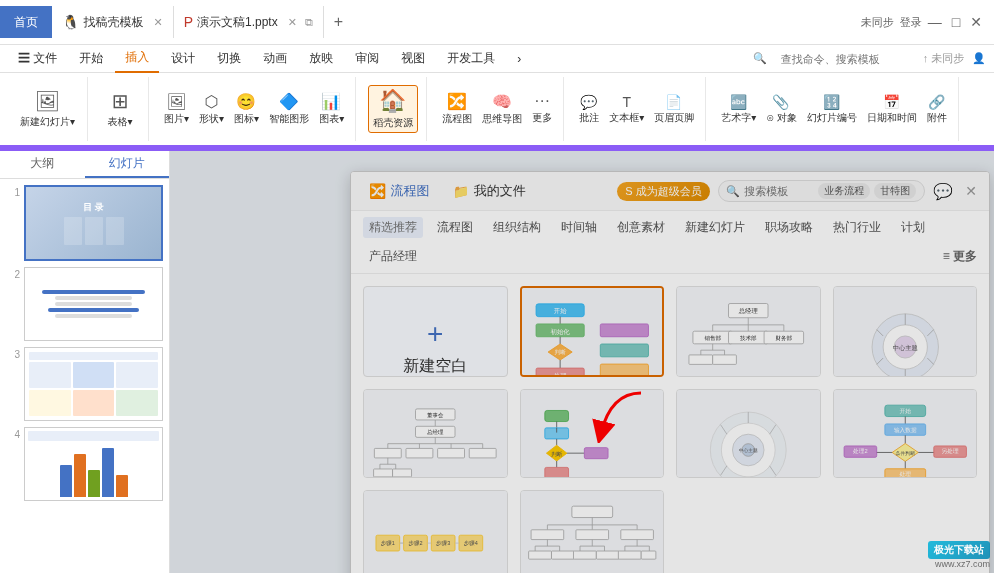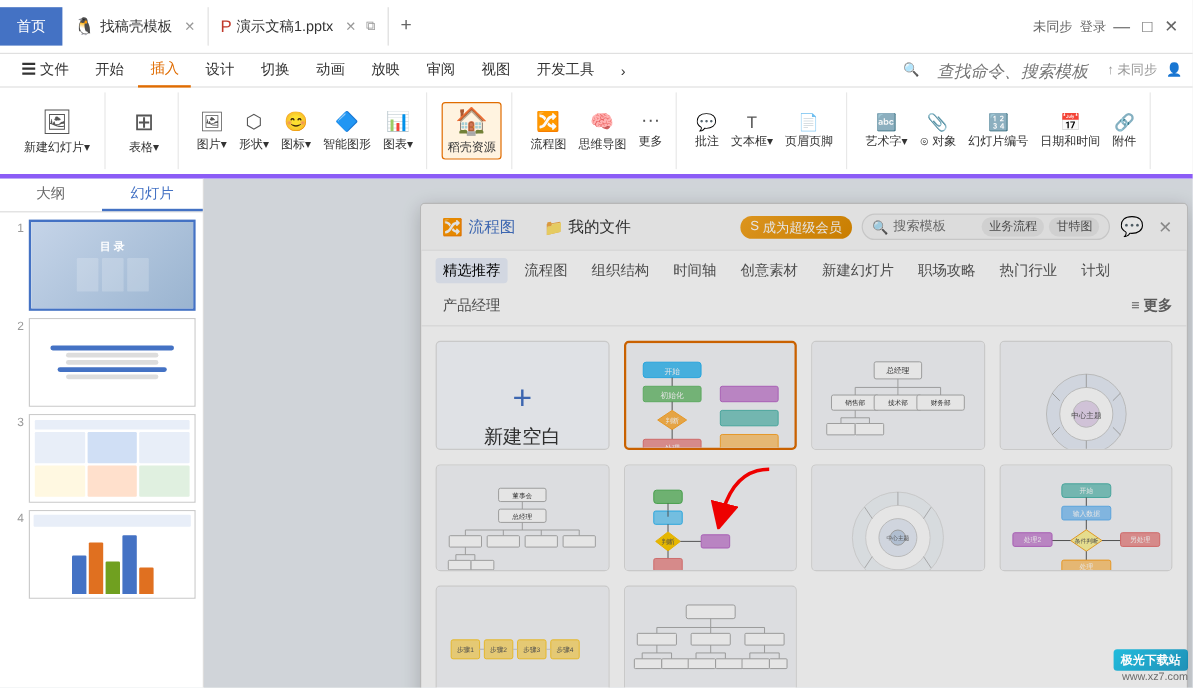--- a/index.html
+++ b/index.html
@@ -59,21 +59,21 @@
       gap: 6px;
       padding-right: 8px;
       font-size: 11px;
       color: #666;
     }
     .minimize-icon { color: #666; cursor: pointer; font-size: 14px; margin-right: 4px; }
 
     
     .ribbon {
       background: #fff;
-      border-bottom: 4px solid #8b5cf6;
+      border-bottom: 6px solid #8b5cf6;
     }
     .ribbon-tabs {
       display: flex;
       align-items: center;
       height: 28px;
       padding-left: 8px;
       gap: 2px;
       border-bottom: 1px solid #e0e0e0;
     }
     .ribbon-tab {
@@ -364,21 +364,21 @@
     }
     .cat-tab {
       font-size: 12px;
       color: #555;
       cursor: pointer;
       padding: 2px 6px;
       border-radius: 3px;
       white-space: nowrap;
     }
     .cat-tab.active {
-      color: #000000;
+      color: #737373;
       background: #eaf0fb;
     }
     .cat-more {
       display: flex;
       align-items: center;
       gap: 2px;
       font-size: 12px;
       color: #666;
       cursor: pointer;
       margin-left: auto;
@@ -498,21 +498,21 @@
     <div class="ribbon-tab">设计</div>
     <div class="ribbon-tab">切换</div>
     <div class="ribbon-tab">动画</div>
     <div class="ribbon-tab">放映</div>
     <div class="ribbon-tab">审阅</div>
     <div class="ribbon-tab">视图</div>
     <div class="ribbon-tab">开发工具</div>
     <div class="ribbon-tab">›</div>
     <div class="ribbon-search">
       <span style="color:#999;">🔍</span>
-      <input type="text" style="border: none; background: transparent; font-size: 14px; width: 140px; outline: none; font-style: italic;" placeholder="查找命令、搜索模板">
+      <input type="text" style="border: none; background: transparent; font-size: 11px; width: 140px; outline: none;" placeholder="查找命令、搜索模板">
       <span style="color:#999;">↑ 未同步</span>
       <span style="color:#555;">👤</span>
     </div>
   </div>
   <div class="ribbon-tools">
 
     <div class="tool-group">
       <div class="tool-item">
         <span class="tool-icon">🖼</span>
         <span class="tool-label">新建幻灯片▾</span>

